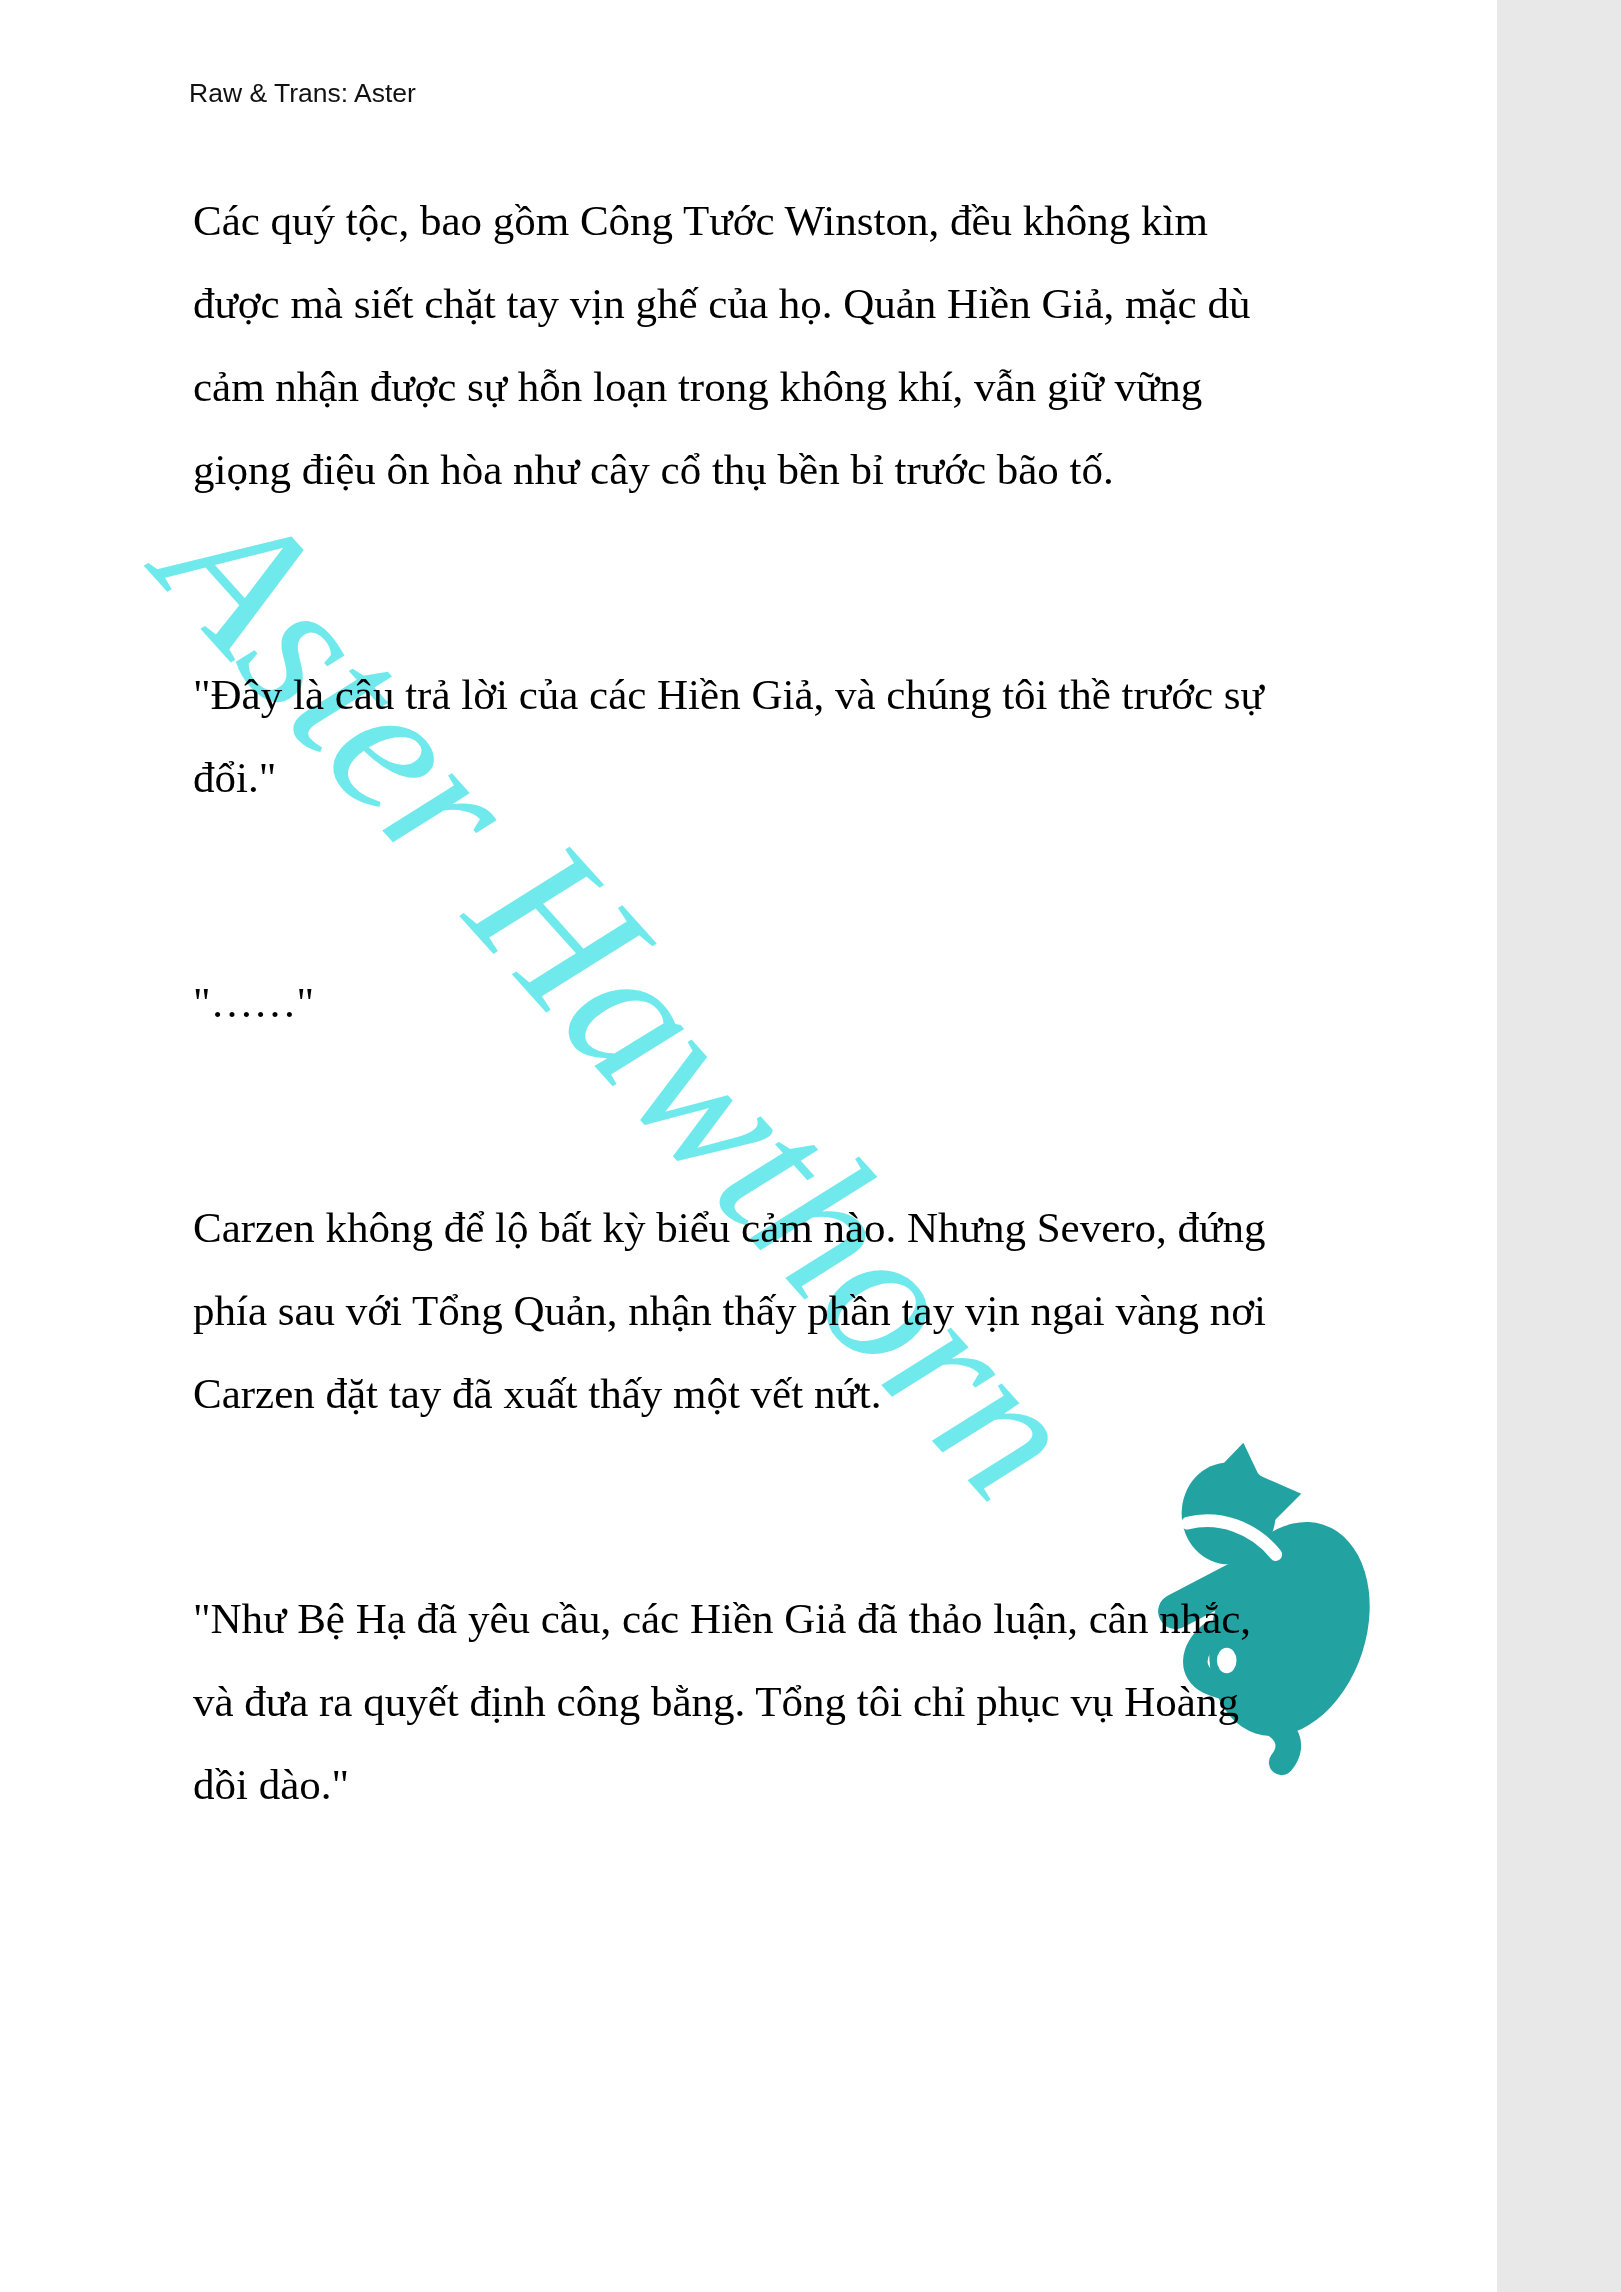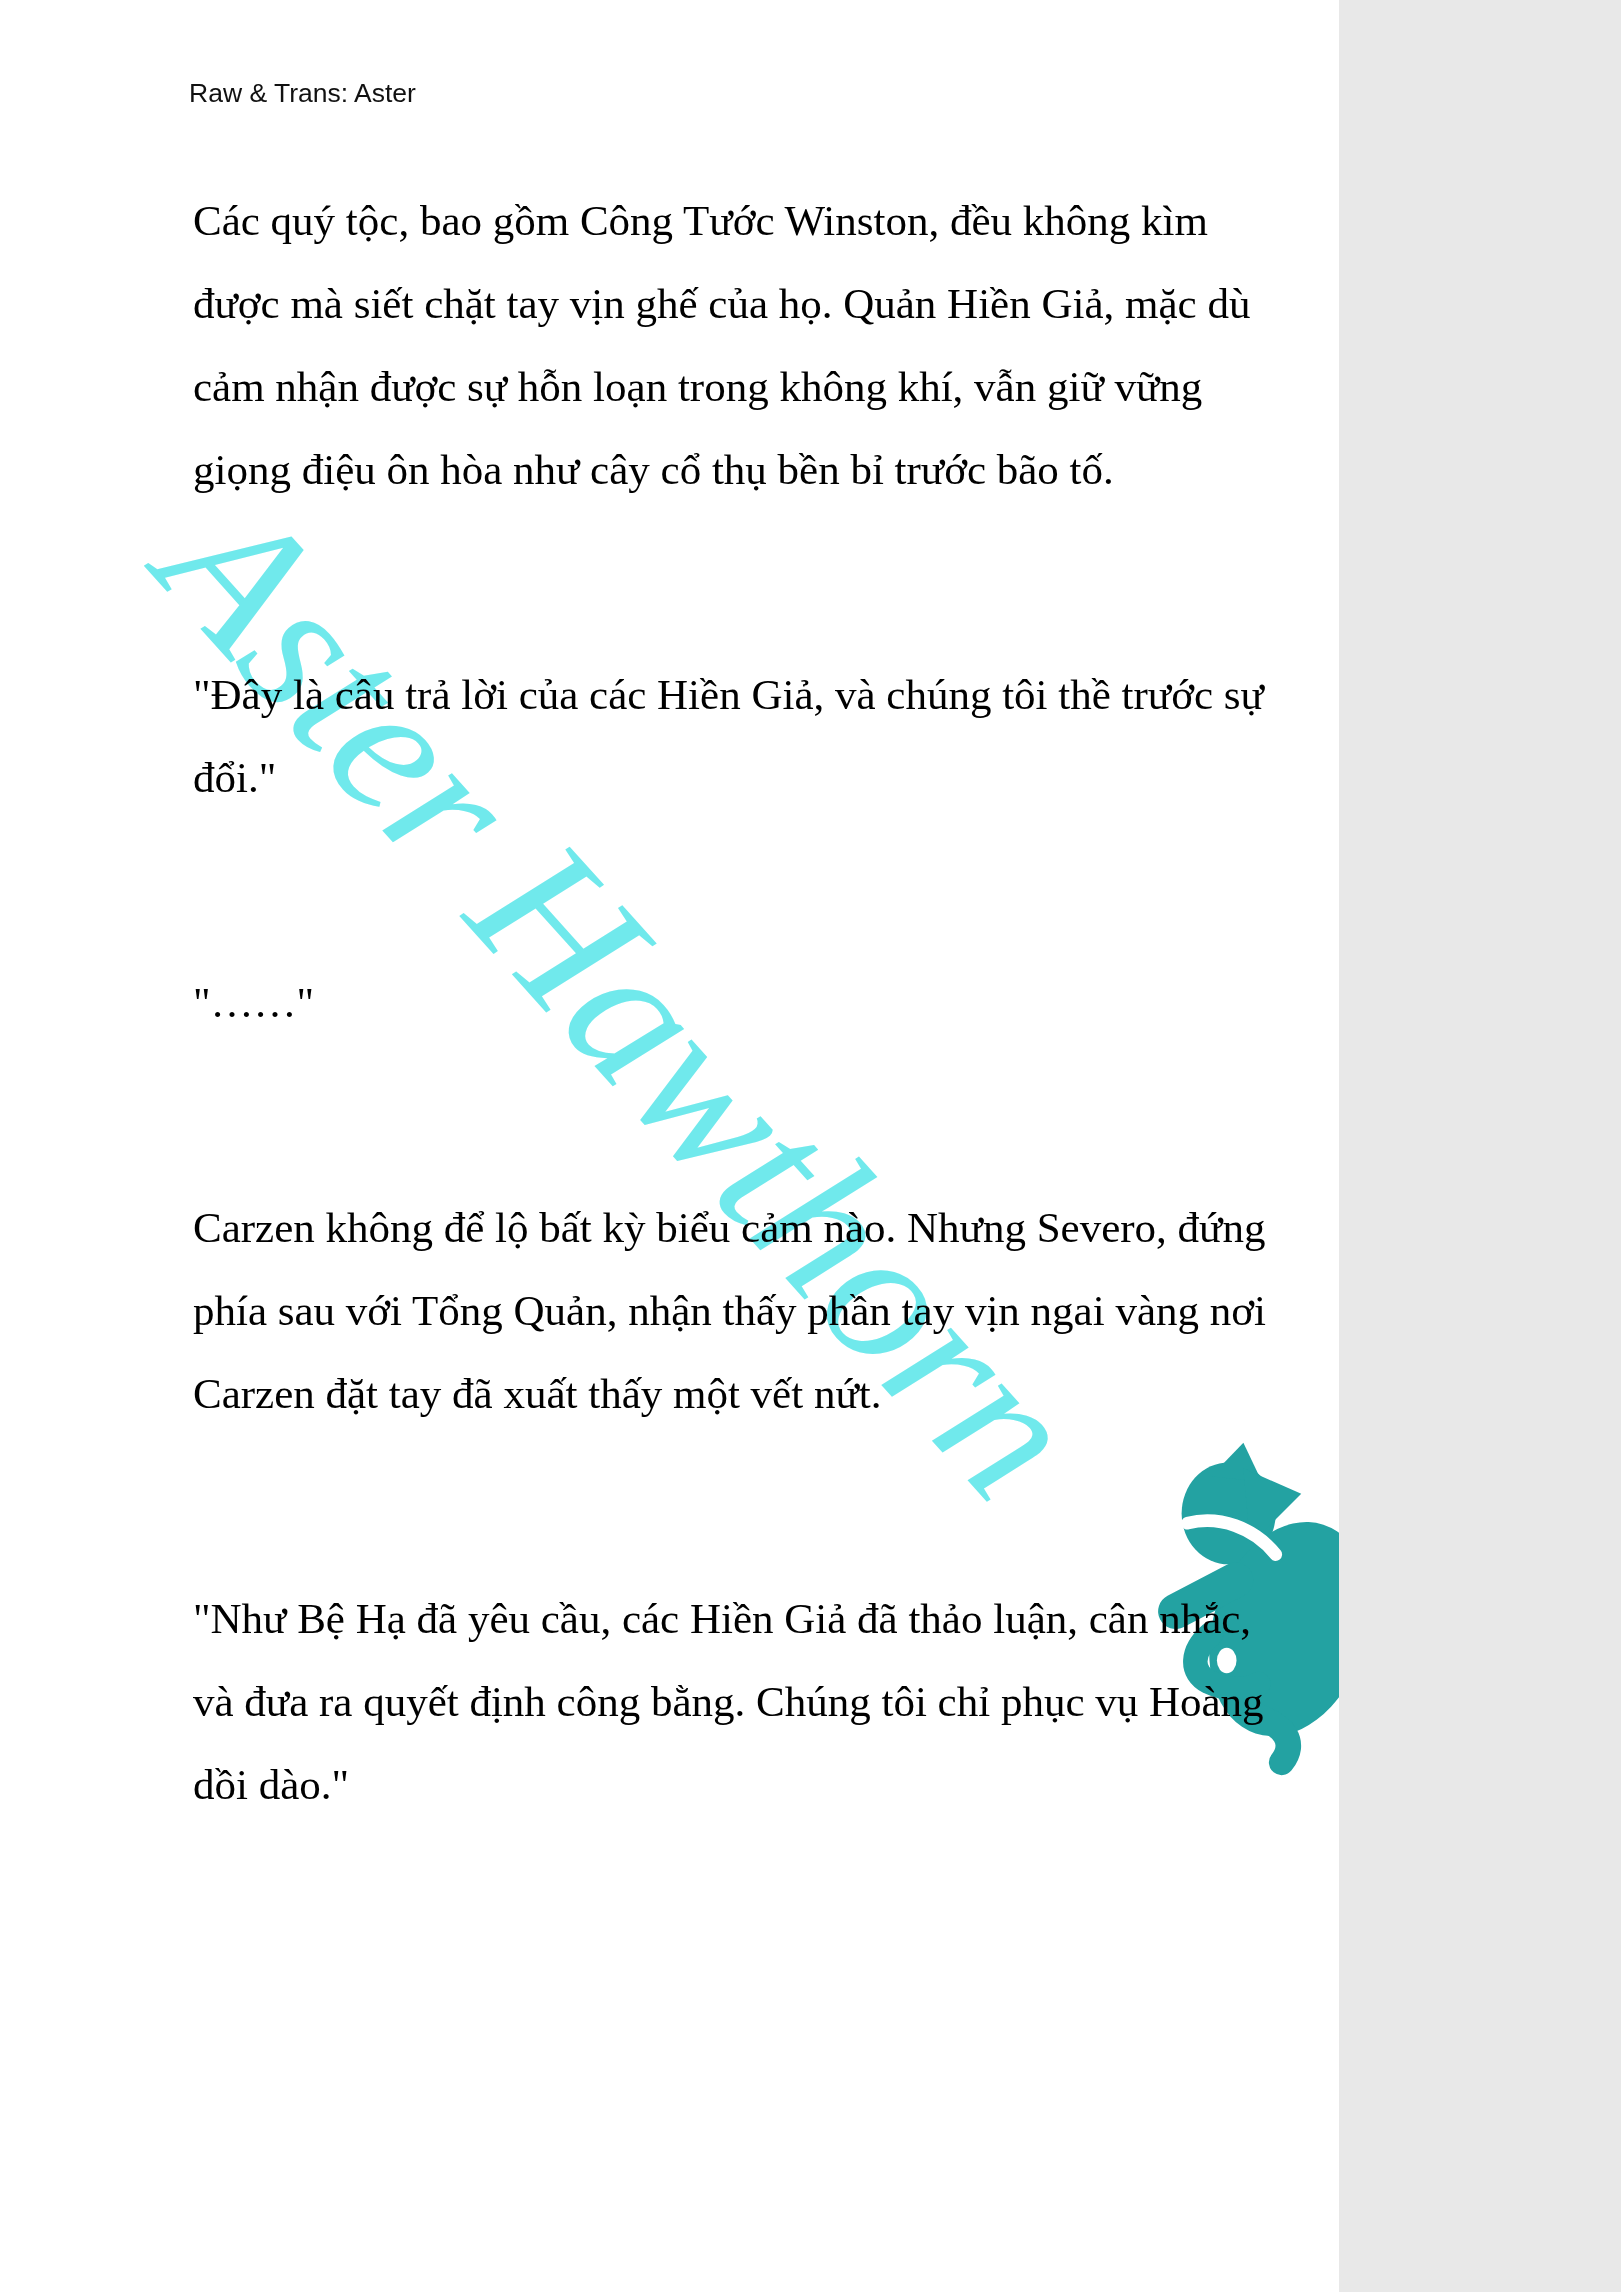--- a/index.html
+++ b/index.html
@@ -1,18 +1,18 @@
 <!DOCTYPE html>
 <html><head>
 <meta charset="utf-8">
 <style>
   html,body{margin:0;padding:0;background:#e8e8e8;}
   .page{
     position:relative;
-    width:1339px;height:2293px;
+    width:1497px;height:2293px;
     background:#ffffff;
     overflow:hidden;
     font-family:"Liberation Serif","DejaVu Serif",serif;
   }
   .header{
     position:absolute;left:189px;top:78px;
     font-family:"Liberation Sans","DejaVu Sans",sans-serif;
     font-size:26.5px;color:#111111;line-height:normal;
     white-space:nowrap;z-index:3;
   }
@@ -70,21 +70,21 @@
     </div>
 
     <div class="para">
       <div class="tline">Carzen không để lộ bất kỳ biểu cảm nào. Nhưng Severo, đứng</div>
       <div class="tline">phía sau với Tổng Quản, nhận thấy phần tay vịn ngai vàng nơi</div>
       <div class="tline">Carzen đặt tay đã xuất thấy một vết nứt.</div>
     </div>
 
     <div class="para">
       <div class="tline">"Như Bệ Hạ đã yêu cầu, các Hiền Giả đã thảo luận, cân nhắc,</div>
-      <div class="tline">và đưa ra quyết định công bằng. Chúng tôi chỉ phục vụ Hoàng</div>
+      <div class="tline">và đưa ra quyết định công bằng. Tổng tôi chỉ phục vụ Hoàng</div>
       <div class="tline">dồi dào."</div>
     </div>
 
   </div>
 
   <svg class="cat" viewBox="0 0 225 355" xmlns="http://www.w3.org/2000/svg" aria-hidden="true">
 
     <ellipse cx="78" cy="82" rx="48" ry="52" fill="#23a2a2"></ellipse>
 
     <polygon points="60,44 93,10 112,50" fill="#23a2a2"></polygon>

